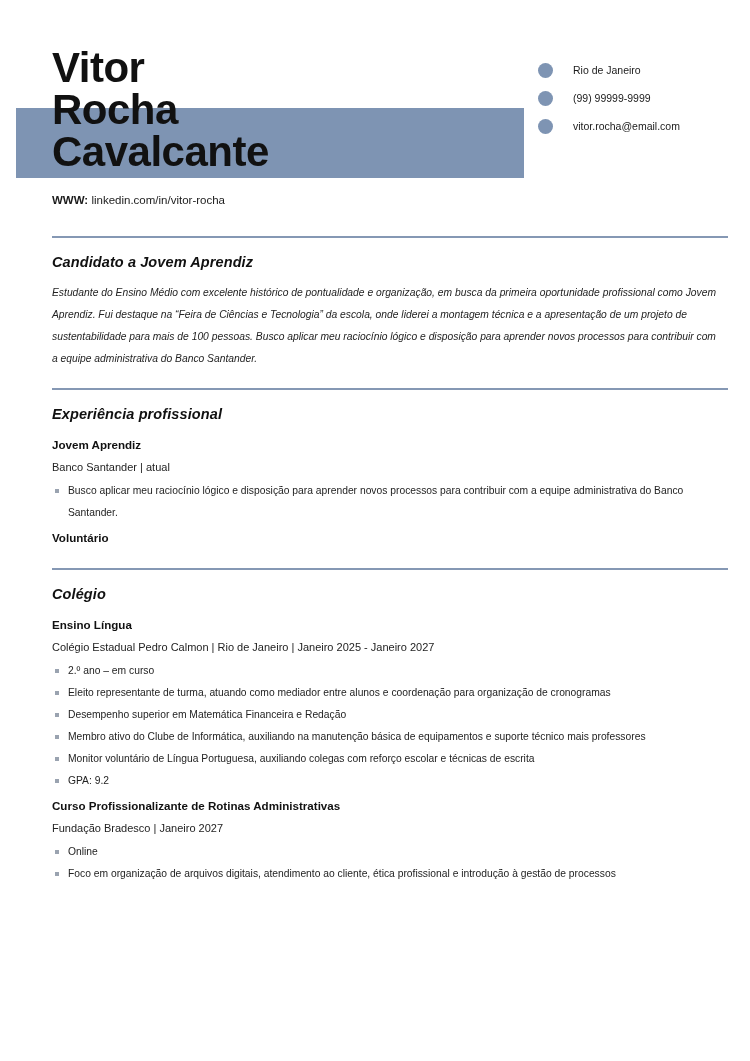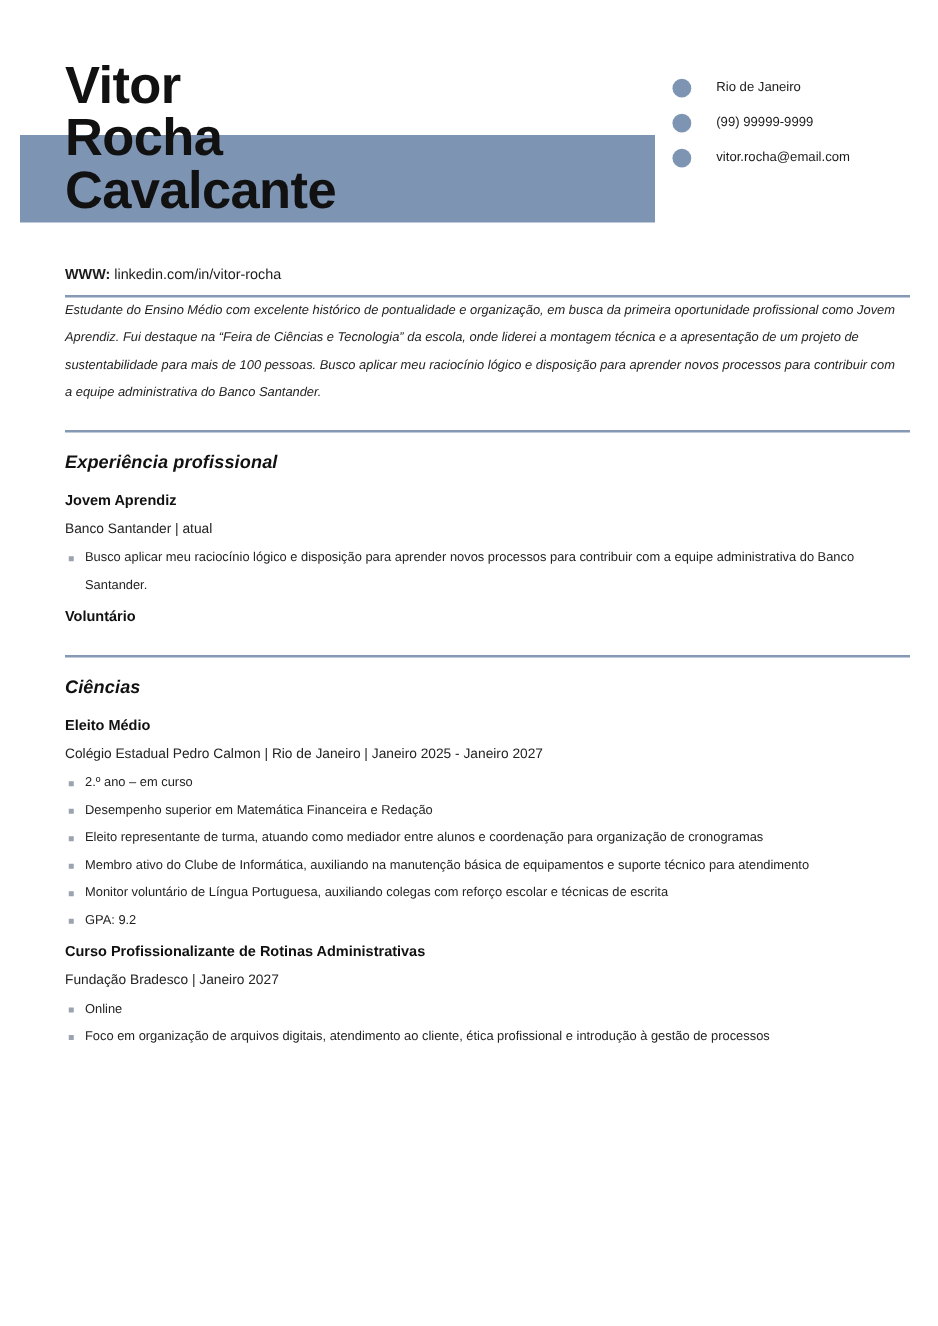--- a/index.html
+++ b/index.html
@@ -33,21 +33,21 @@
     display:flex; align-items:center; height:28px; margin-bottom:0px;
   }
   .contact-dot {
     width:15px; height:15px; border-radius:50%;
     background:#7e94b3; flex:0 0 15px;
   }
   .contact-text {
     margin-left:20px; font-size:10.5px; color:#1b1b1b; line-height:14px;
   }
   .www-line {
-    position:absolute; left:36px; top:214px;
+    position:absolute; left:36px; top:194px;
     font-size:11.5px; color:#1b1b1b;
   }
   .www-label { font-weight:700; }
 
   
   .content { position:absolute; left:0; top:236px; width:750px; }
   .section { padding:0 38px 0 36px; }
   .divider {
     height:2px; background:#8598b4; margin:0 0 0 0; width:676px;
   }
@@ -111,20 +111,21 @@
     <div class="www-line">
       <span class="www-label">WWW:</span>
       <span>linkedin.com/in/vitor-rocha</span>
     </div>
   </div>
 
   <div class="content">
 
     <div class="section">
       <div class="divider"></div>
+      <div class="section-title">Candidato a Jovem Aprendiz</div>
       <div class="para">Estudante do Ensino Médio com excelente histórico de pontualidade e organização, em busca da primeira oportunidade profissional como Jovem Aprendiz. Fui destaque na “Feira de Ciências e Tecnologia” da escola, onde liderei a montagem técnica e a apresentação de um projeto de sustentabilidade para mais de 100 pessoas. Busco aplicar meu raciocínio lógico e disposição para aprender novos processos para contribuir com a equipe administrativa do Banco Santander.</div>
     </div>
 
     <div class="gap-md"></div>
 
     <div class="section">
       <div class="divider"></div>
       <div class="section-title">Experiência profissional</div>
 
       <div class="entry">
@@ -137,30 +138,30 @@
 
       <div class="entry">
         <div class="entry-title">Voluntário</div>
       </div>
     </div>
 
     <div class="gap-md"></div>
 
     <div class="section">
       <div class="divider"></div>
-      <div class="section-title">Ciências</div>
+      <div class="section-title">Colégio</div>
 
       <div class="entry">
-        <div class="entry-title">Eleito Médio</div>
+        <div class="entry-title">Ensino Língua</div>
         <div class="entry-sub">Colégio Estadual Pedro Calmon | Rio de Janeiro | Janeiro 2025 - Janeiro 2027</div>
         <ul class="bullets">
           <li>2.º ano – em curso</li>
+          <li>Eleito representante de turma, atuando como mediador entre alunos e coordenação para organização de cronogramas</li>
           <li>Desempenho superior em Matemática Financeira e Redação</li>
-          <li>Eleito representante de turma, atuando como mediador entre alunos e coordenação para organização de cronogramas</li>
-          <li>Membro ativo do Clube de Informática, auxiliando na manutenção básica de equipamentos e suporte técnico para atendimento</li>
+          <li>Membro ativo do Clube de Informática, auxiliando na manutenção básica de equipamentos e suporte técnico mais professores</li>
           <li>Monitor voluntário de Língua Portuguesa, auxiliando colegas com reforço escolar e técnicas de escrita</li>
           <li>GPA: 9.2</li>
         </ul>
       </div>
 
       <div class="entry">
         <div class="entry-title">Curso Profissionalizante de Rotinas Administrativas</div>
         <div class="entry-sub">Fundação Bradesco | Janeiro 2027</div>
         <ul class="bullets">
           <li>Online</li>

